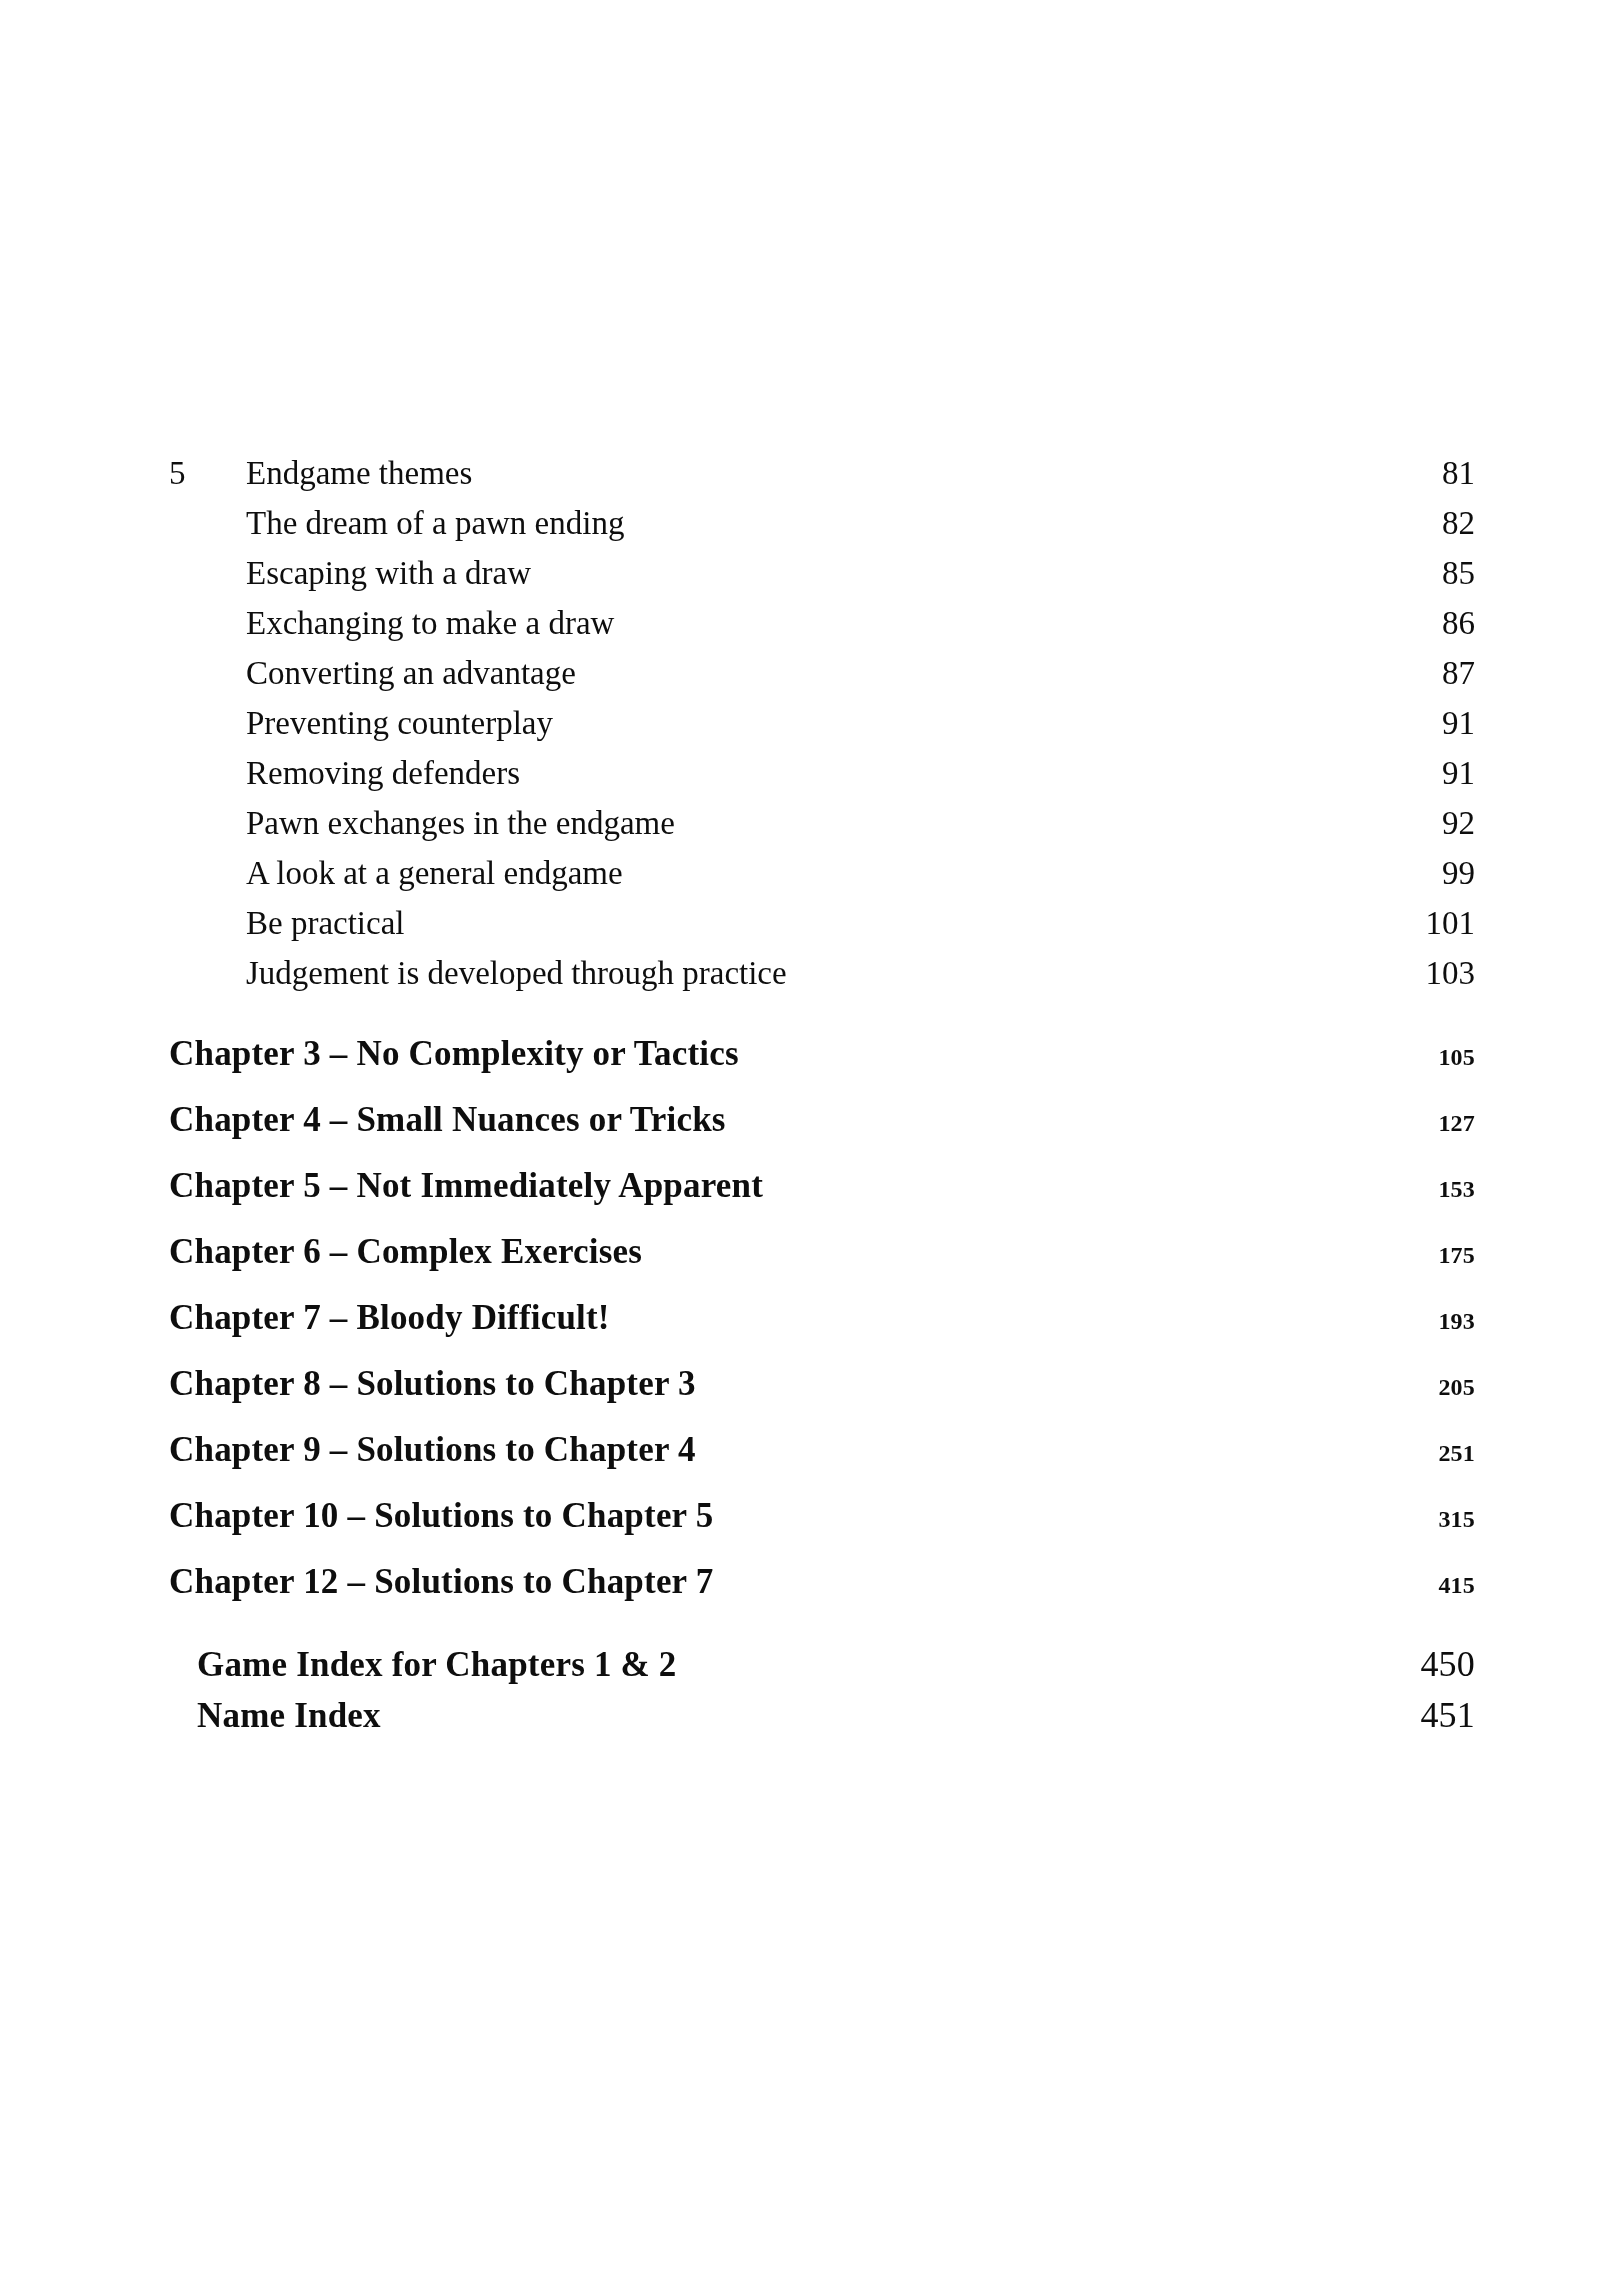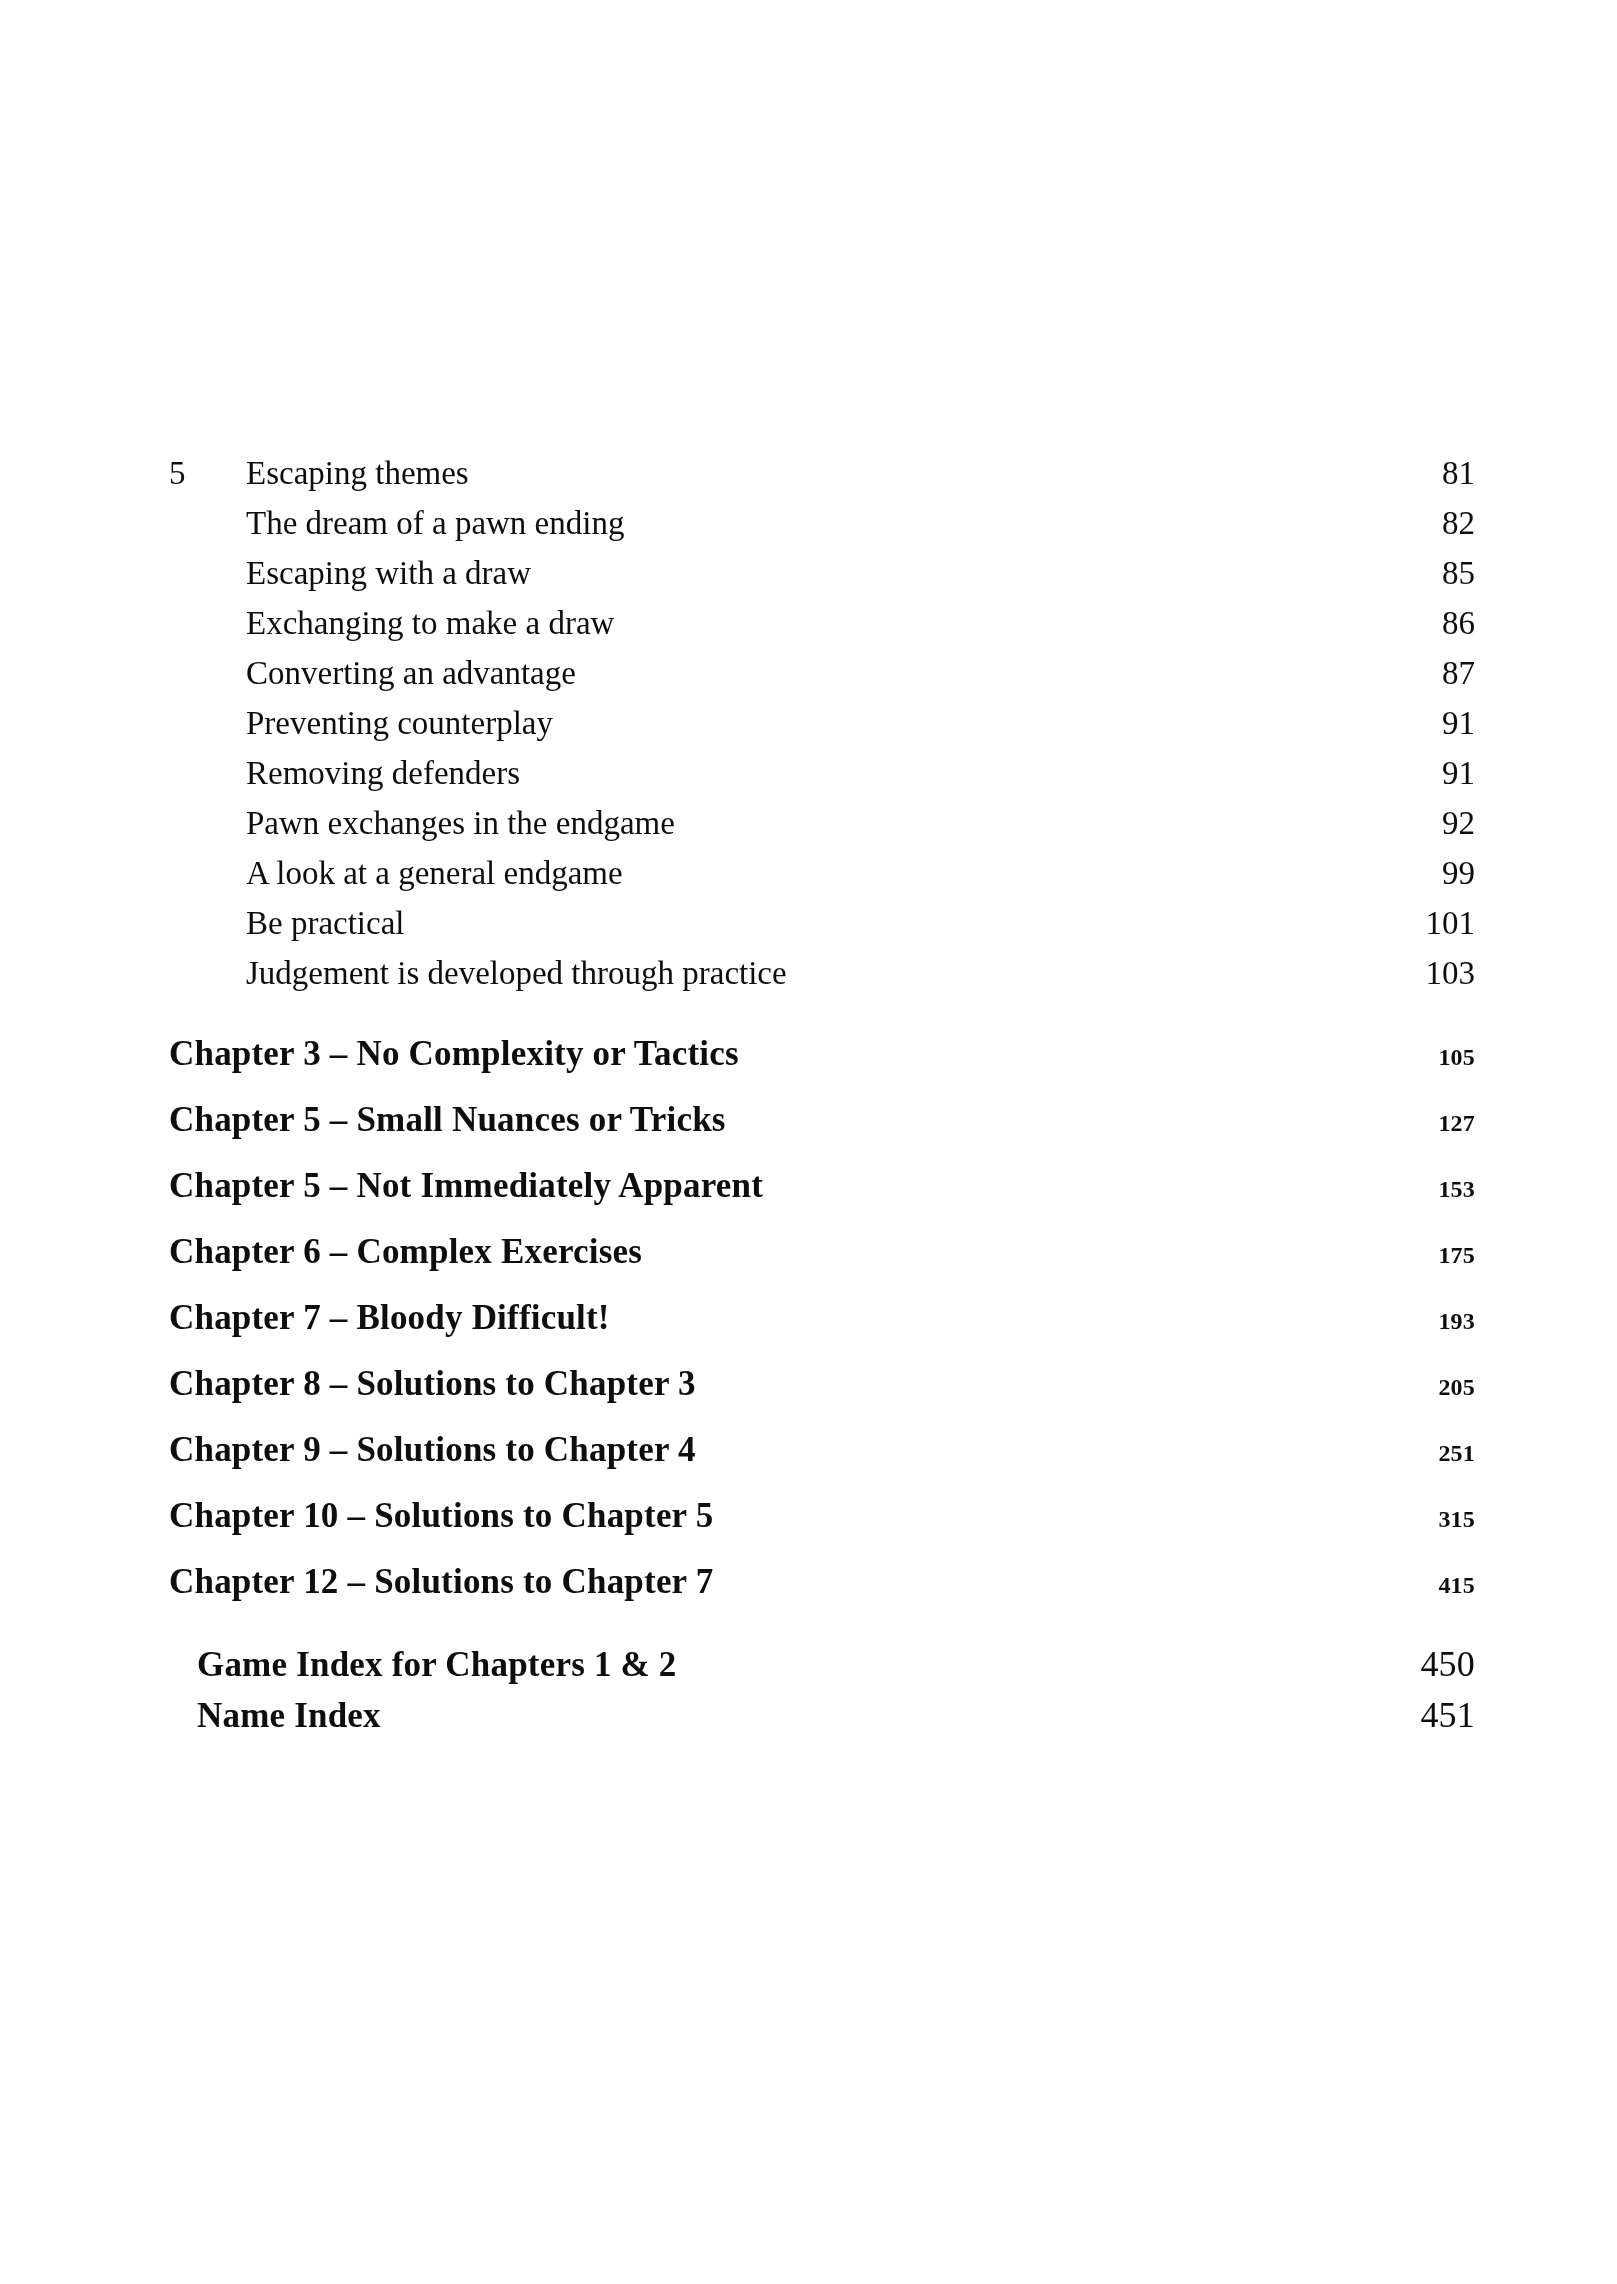--- a/index.html
+++ b/index.html
@@ -73,21 +73,21 @@
 </style>
 </head>
 <body>
 
 <div class="page">
   <main class="toc">
 
     <section class="section5">
       <div class="row sect-row">
         <span class="num">5</span>
-        <span class="title">Escaping themes</span>
+        <span class="title">Endgame themes</span>
         <span class="page-num">81</span>
       </div>
       <div class="row sect-row sub">
         <span class="title">The dream of a pawn ending</span>
         <span class="page-num">82</span>
       </div>
       <div class="row sect-row sub">
         <span class="title">Escaping with a draw</span>
         <span class="page-num">85</span>
       </div>
@@ -124,21 +124,21 @@
         <span class="page-num">103</span>
       </div>
     </section>
 
     <section class="chapters">
       <div class="row chapter-row">
         <span class="title">Chapter 3 – No Complexity or Tactics</span>
         <span class="page-num">105</span>
       </div>
       <div class="row chapter-row">
-        <span class="title">Chapter 5 – Small Nuances or Tricks</span>
+        <span class="title">Chapter 4 – Small Nuances or Tricks</span>
         <span class="page-num">127</span>
       </div>
       <div class="row chapter-row">
         <span class="title">Chapter 5 – Not Immediately Apparent</span>
         <span class="page-num">153</span>
       </div>
       <div class="row chapter-row">
         <span class="title">Chapter 6 – Complex Exercises</span>
         <span class="page-num">175</span>
       </div>

